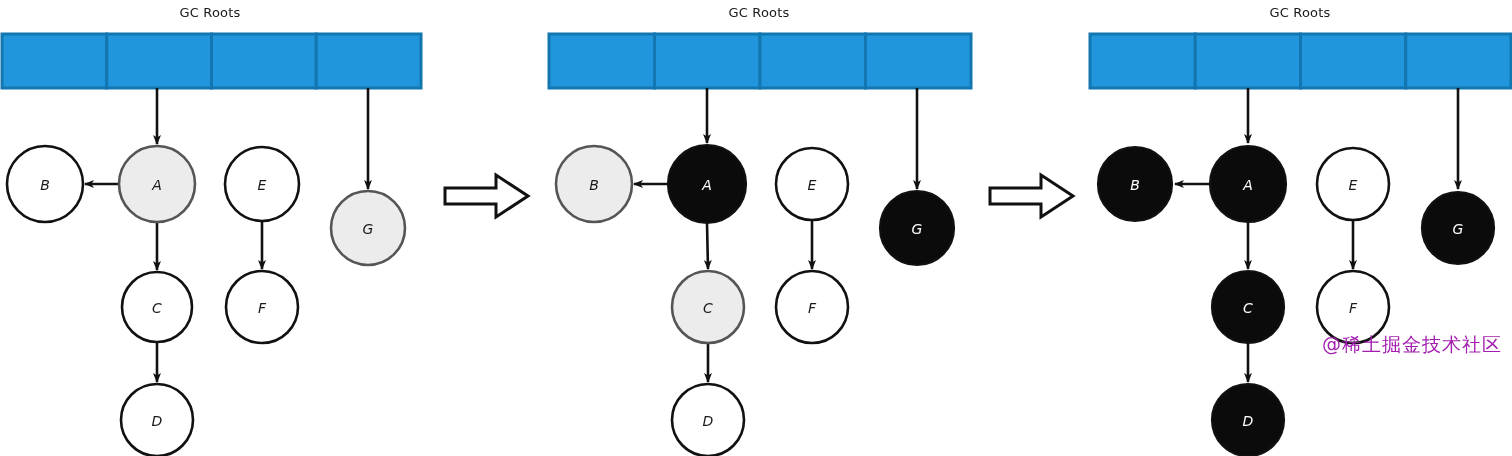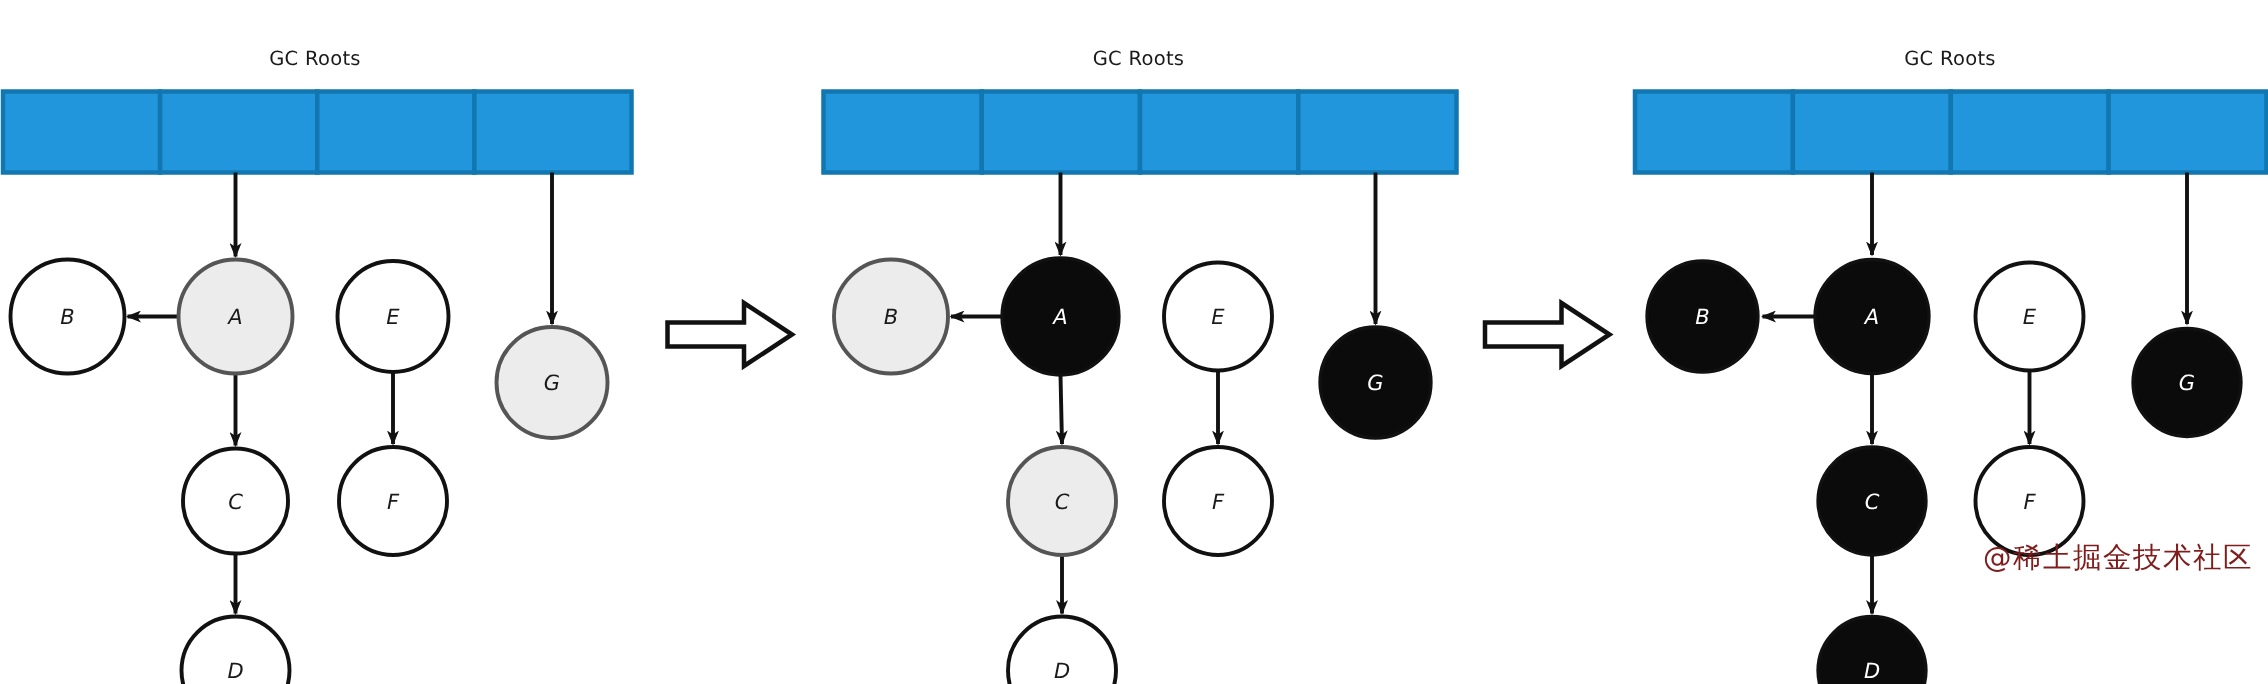--- a/index.html
+++ b/index.html
@@ -11,21 +11,20 @@
     width: 1512px;
     height: 456px;
     font-family: "DejaVu Sans", sans-serif;
     overflow: hidden;
   }
   #stage {
     position: relative;
     width: 1512px;
     height: 368px;
     background: #ffffff;
-    margin-top: 27px;
   }
   svg.diagram {
     display: block;
     width: 1512px;
     height: 456px;
   }
   .panel-title {
     font-family: "DejaVu Sans", sans-serif;
     font-size: 13px;
     fill: #1a1a1a;
@@ -41,21 +40,21 @@
     font-style: italic;
   }
   .node-label.on-light { fill: #1a1a1a; }
   .node-label.on-dark  { fill: #ffffff; }
   .watermark {
     position: absolute;
     right: 10px;
     bottom: 10px;
     font-family: "DejaVu Sans", sans-serif;
     font-size: 19px;
-    color: #7f1d1d;
+    color: #a21caf;
     letter-spacing: 1px;
     user-select: none;
     white-space: nowrap;
   }
 </style>
 </head>
 <body>
 
 <div id="stage">
   <svg class="diagram" viewBox="0 0 1512 456" xmlns="http://www.w3.org/2000/svg">

